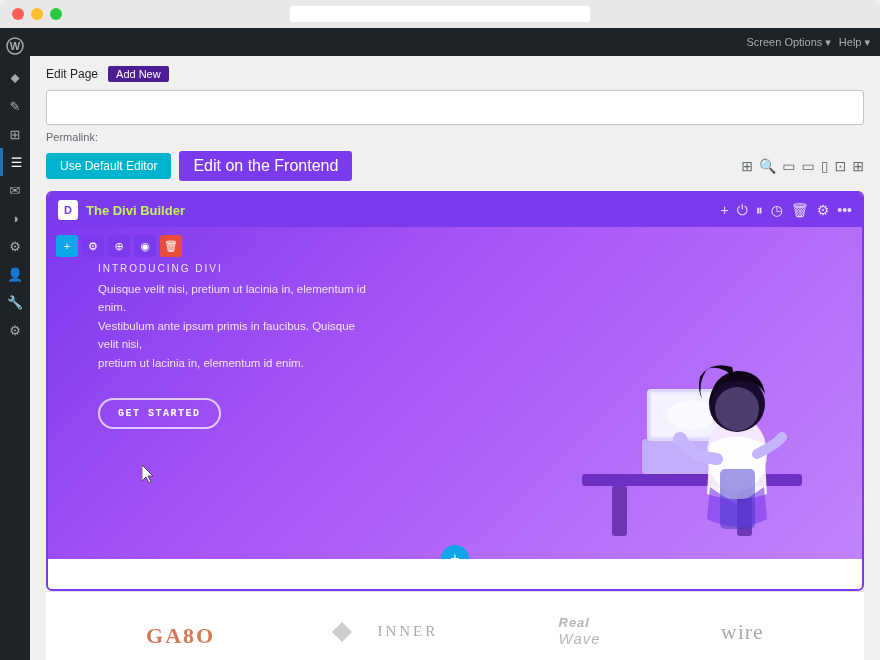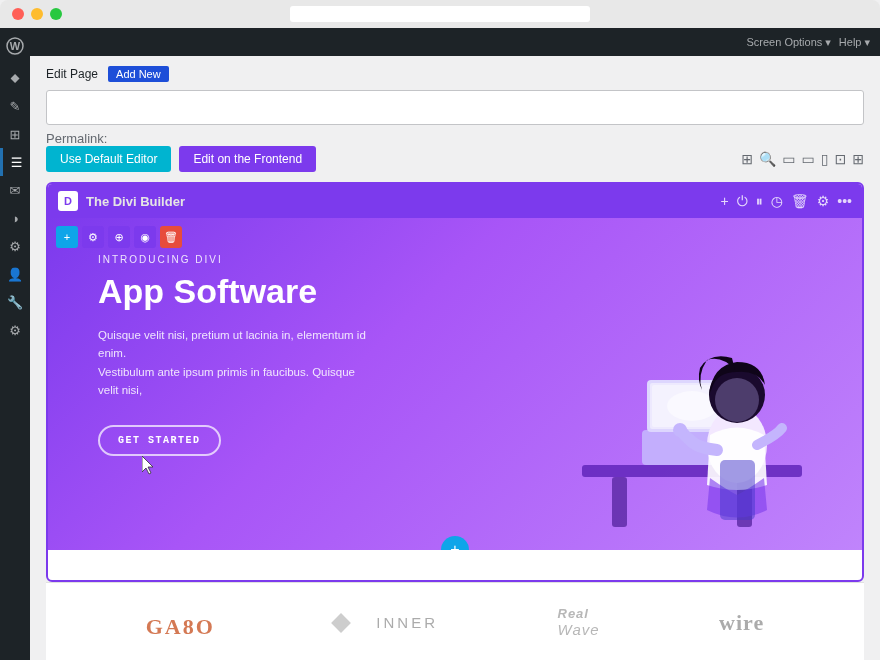--- a/index.html
+++ b/index.html
@@ -122,43 +122,44 @@
       align-items: center;
       gap: 10px;
       margin-bottom: 8px;
     }
     .edit-page-title {
       font-size: 12px;
       font-weight: 400;
       color: #1d2327;
     }
     .add-new-btn {
-      background: #1d4ed8;
+      background: #4c1d95;
       color: #fff;
       font-size: 11px;
       padding: 2px 8px;
       border-radius: 2px;
       cursor: pointer;
       border: none;
     }
 
     .page-title-input {
       width: 100%;
       border: 1px solid #c3c4c7;
       border-radius: 3px;
       padding: 6px 8px;
       font-size: 18px;
       color: #1d2327;
       background: #fff;
       margin-bottom: 6px;
     }
 
     .permalink-row {
-      font-size: 13px;
+      font-size: 11px;
       color: #646970;
+      margin-bottom: 8px;
     }
 
     .builder-btns {
       display: flex;
       gap: 8px;
       margin-bottom: 10px;
       align-items: center;
     }
     .use-default-btn {
       background: #00b4d0;
@@ -169,21 +170,21 @@
       font-size: 12px;
       cursor: pointer;
       font-weight: 500;
     }
     .edit-frontend-btn {
       background: #7c3aed;
       color: #fff;
       border: none;
       padding: 6px 14px;
       border-radius: 3px;
-      font-size: 12px;
+      font-size: 16px;
       cursor: pointer;
       font-weight: 500;
     }
 
     .view-icons {
       display: flex;
       gap: 6px;
       margin-left: auto;
       color: #646970;
       align-items: center;
@@ -219,21 +220,21 @@
       align-items: center;
       justify-content: center;
       margin-right: 8px;
       font-weight: 900;
       font-size: 11px;
       color: #7c3aed;
     }
     .divi-title {
       font-size: 13px;
       font-weight: 600;
-      color: #e5e5e5;
+      color: #bef264;
       flex: 1;
     }
     .divi-header-icons {
       display: flex;
       gap: 8px;
       align-items: center;
     }
     .divi-header-icon {
       color: rgba(255,255,255,0.8);
       font-size: 14px;
@@ -363,20 +364,21 @@
       display: flex;
       flex-direction: column;
       align-items: flex-end;
     }
 
     
     .logo-inner {
       display: flex;
       align-items: center;
       gap: 24px;
+      font-family: Liberation Serif, serif;
     }
   </style>
 </head>
 <body>
 
 <div class="window-chrome">
   <div class="traffic-light tl-close"></div>
   <div class="traffic-light tl-min"></div>
   <div class="traffic-light tl-max"></div>
   <div class="window-addressbar"></div>
@@ -477,24 +479,24 @@
           </div>
 
           <div style="position:absolute; left:94px; top:238px; z-index:50; pointer-events:none;">
             <svg width="14" height="20" viewBox="0 0 14 20">
               <path d="M0 0 L0 16 L4 12 L7 18 L9 17 L6 11 L11 11 Z" fill="white" stroke="#333" stroke-width="0.8"></path>
             </svg>
           </div>
 
           <div class="section-content">
             <div class="intro-label">INTRODUCING DIVI</div>
-            <h2 class="hero-title">App Software</h2>
             <p class="hero-desc">
               <span>Quisque velit nisi, pretium ut lacinia in, elementum id enim.</span><br>
               <span>Vestibulum ante ipsum primis in faucibus. Quisque velit nisi,</span><br>
+              <span>pretium ut lacinia in, elementum id enim.</span>
             </p>
             <button class="get-started-btn">GET STARTED</button>
           </div>
 
           <div class="hero-illustration">
             <svg viewBox="0 0 280 260" xmlns="http://www.w3.org/2000/svg">
 
               <rect x="40" y="175" width="220" height="12" rx="3" fill="#5b21b6" opacity="0.8"></rect>
               <rect x="70" y="187" width="15" height="50" rx="3" fill="#4c1d95" opacity="0.7"></rect>
               <rect x="195" y="187" width="15" height="50" rx="3" fill="#4c1d95" opacity="0.7"></rect>
@@ -544,18 +546,18 @@
           <span style="font-size:15px; letter-spacing:3px; color:#888; font-weight:400;">INNER</span>
         </div>
 
         <div class="logo-wave logo-item">
           <div style="font-size:12px; color:#999; font-style:italic; line-height:1.2;">
             <span style="font-size:13px;">Real</span><br>
             <span style="font-size:15px; font-weight:300; letter-spacing:1px;">Wave</span>
           </div>
         </div>
 
-        <div class="logo-item" style="font-family: cursive; font-size: 22px; color: #888; font-weight: 700; letter-spacing: 1px;">wire</div>
+        <div class="logo-item" style="font-family: cursive; font-size: 22px; color: #888; font-weight: 400; letter-spacing: 1px;">wire</div>
       </div>
 
     </div>
   </div>
 </div>
 
 </body></html>

